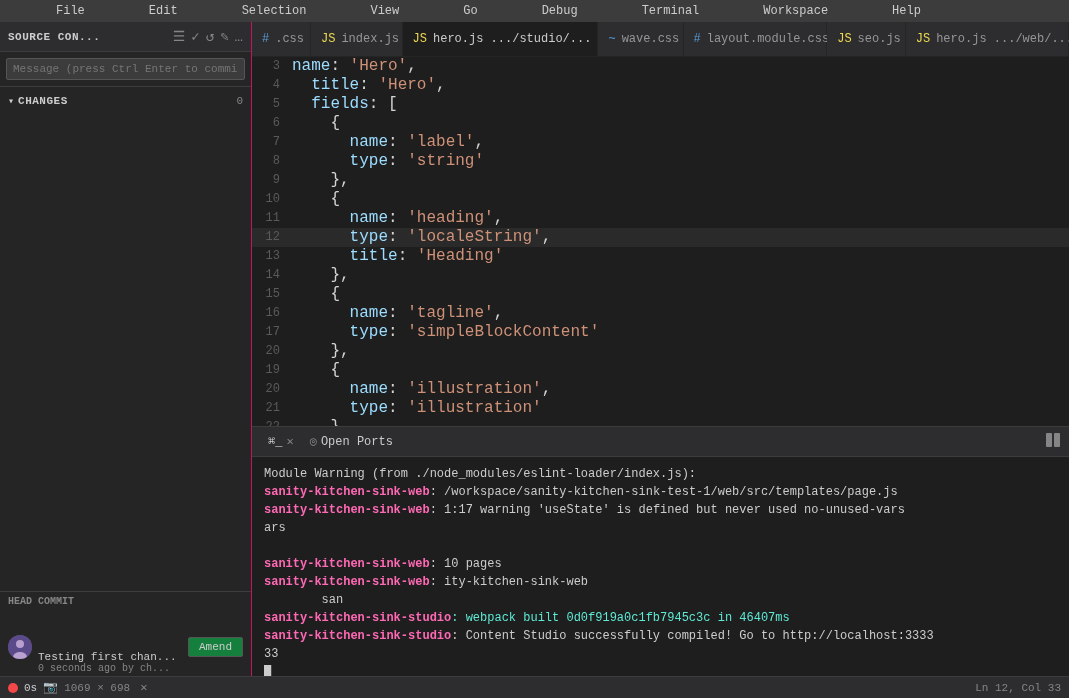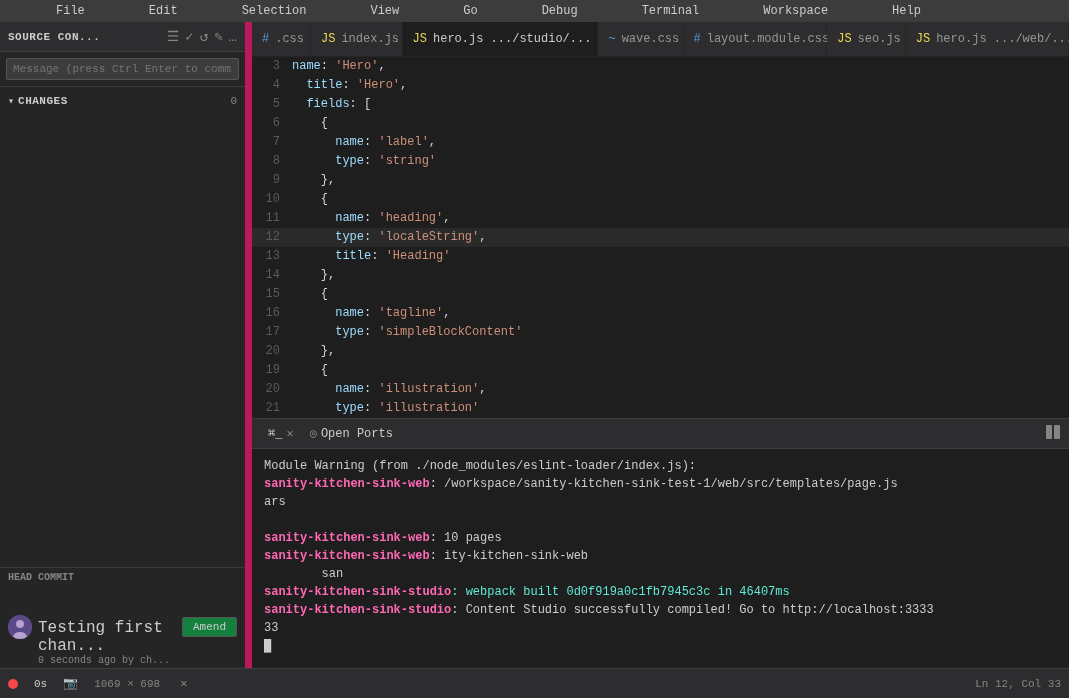--- a/index.html
+++ b/index.html
@@ -42,21 +42,21 @@
       flex: 1;
       overflow: hidden;
     }
 
     
     .sidebar {
       width: 252px;
       background: #252526;
       display: flex;
       flex-direction: column;
-      border-right: 7px solid #be185d;
+      border-right: 1px solid #be185d;
       flex-shrink: 0;
     }
 
     .sidebar-header {
       display: flex;
       align-items: center;
       justify-content: space-between;
       padding: 6px 8px;
       background: #2d2d30;
       border-bottom: 1px solid #3c3c3c;
@@ -198,21 +198,21 @@
       text-align: right;
       padding-right: 12px;
       color: #5a5a5a;
       font-size: 12px;
       user-select: none;
       flex-shrink: 0;
     }
 
     .line-content {
       flex: 1;
-      font-size: 12px;
+      font-size: 16px;
       white-space: pre;
       font-family: Liberation Mono, monospace;
     }
     .str { color: #ce9178; }
     .prop { color: #9cdcfe; }
     .punc { color: #d4d4d4; }
 
     
     .terminal-area {
       height: 250px;
@@ -273,21 +273,21 @@
       color: #ccc;
       font-size: 10px;
       overflow: hidden;
     }
 
     .commit-info {
       flex: 1;
     }
 
     .commit-msg {
-      font-size: 16px;
+      font-size: 11px;
       color: #cccccc;
       margin-top: 32px;
     }
 
     .commit-time {
       font-size: 10px;
       color: #858585;
     }
 
     .amend-btn {
@@ -303,22 +303,22 @@
 
     .sidebar-bottom {
       flex: 1;
     }
 
     .recording-bar {
       display: flex;
       align-items: center;
       background: #2d2d30;
       padding: 2px 8px;
-      gap: 16px;
-      height: 30px;
+      gap: 6px;
+      height: 22px;
       border-top: 1px solid #3c3c3c;
     }
 
     .rec-dot {
       width: 10px;
       height: 10px;
       border-radius: 50%;
       background: #f44747;
     }
 
@@ -385,21 +385,21 @@
             <span class="changes-arrow">▾</span>
             <span class="changes-label">CHANGES</span>
           </div>
           <span class="changes-count">0</span>
         </div>
       </div>
 
       <div class="sidebar-bottom"></div>
 
       <div style="padding: 4px 8px 2px 8px; border-top: 1px solid #3c3c3c;">
-        <div style="font-size:10px; color:#858585; font-weight:bold; margin-bottom:4px;">HEAD COMMIT</div>
+        <div style="font-size:10px; color:#858585; font-weight:bold; margin-bottom:12px;">HEAD COMMIT</div>
         <div style="display:flex; align-items:center; gap:6px;">
           <div class="commit-avatar">
             <svg width="24" height="24" viewBox="0 0 24 24" xmlns="http://www.w3.org/2000/svg">
               <rect width="24" height="24" fill="#5a4a8a"></rect>
               <circle cx="12" cy="9" r="4" fill="#b8a0d0"></circle>
               <ellipse cx="12" cy="22" rx="7" ry="5" fill="#b8a0d0"></ellipse>
             </svg>
           </div>
           <div class="commit-info">
             <div class="commit-msg">Testing first chan...</div>
@@ -542,20 +542,21 @@
             <svg width="16" height="16" viewBox="0 0 16 16" fill="currentColor">
               <rect x="1" y="1" width="6" height="14" rx="1" fill="#858585"></rect>
               <rect x="9" y="1" width="6" height="14" rx="1" fill="#858585"></rect>
             </svg>
           </div>
         </div>
 
         <div class="terminal-content">
           <div style="color:#cccccc;">Module Warning (from ./node_modules/eslint-loader/index.js):</div>
           <div><span style="color:#ff69b4; font-weight:bold;">sanity-kitchen-sink-web</span><span style="color:#cccccc;">: /workspace/sanity-kitchen-sink-test-1/web/src/templates/page.js</span></div>
+          <div><span style="color:#ff69b4; font-weight:bold;">sanity-kitchen-sink-web</span><span style="color:#cccccc;">:   1:17  warning  'useState' is defined but never used  no-unused-vars</span></div>
           <div style="color:#cccccc;">ars</div>
           <div>&nbsp;</div>
           <div><span style="color:#ff69b4; font-weight:bold;">sanity-kitchen-sink-web</span><span style="color:#cccccc;">: 10 pages</span></div>
           <div><span style="color:#ff69b4; font-weight:bold;">sanity-kitchen-sink-web</span><span style="color:#cccccc;">: ity-kitchen-sink-web</span></div>
           <div style="color:#cccccc;">&nbsp;&nbsp;&nbsp;&nbsp;&nbsp;&nbsp;&nbsp;&nbsp;san</div>
           <div><span style="color:#ff69b4; font-weight:bold;">sanity-kitchen-sink-studio</span><span style="color:#5eead4;">: webpack built 0d0f919a0c1fb7945c3c in 46407ms</span></div>
           <div><span style="color:#ff69b4; font-weight:bold;">sanity-kitchen-sink-studio</span><span style="color:#cccccc;">: Content Studio successfully compiled! Go to http://localhost:3333</span></div>
           <div style="color:#cccccc;">33<br>█</div>
         </div>
       </div>

